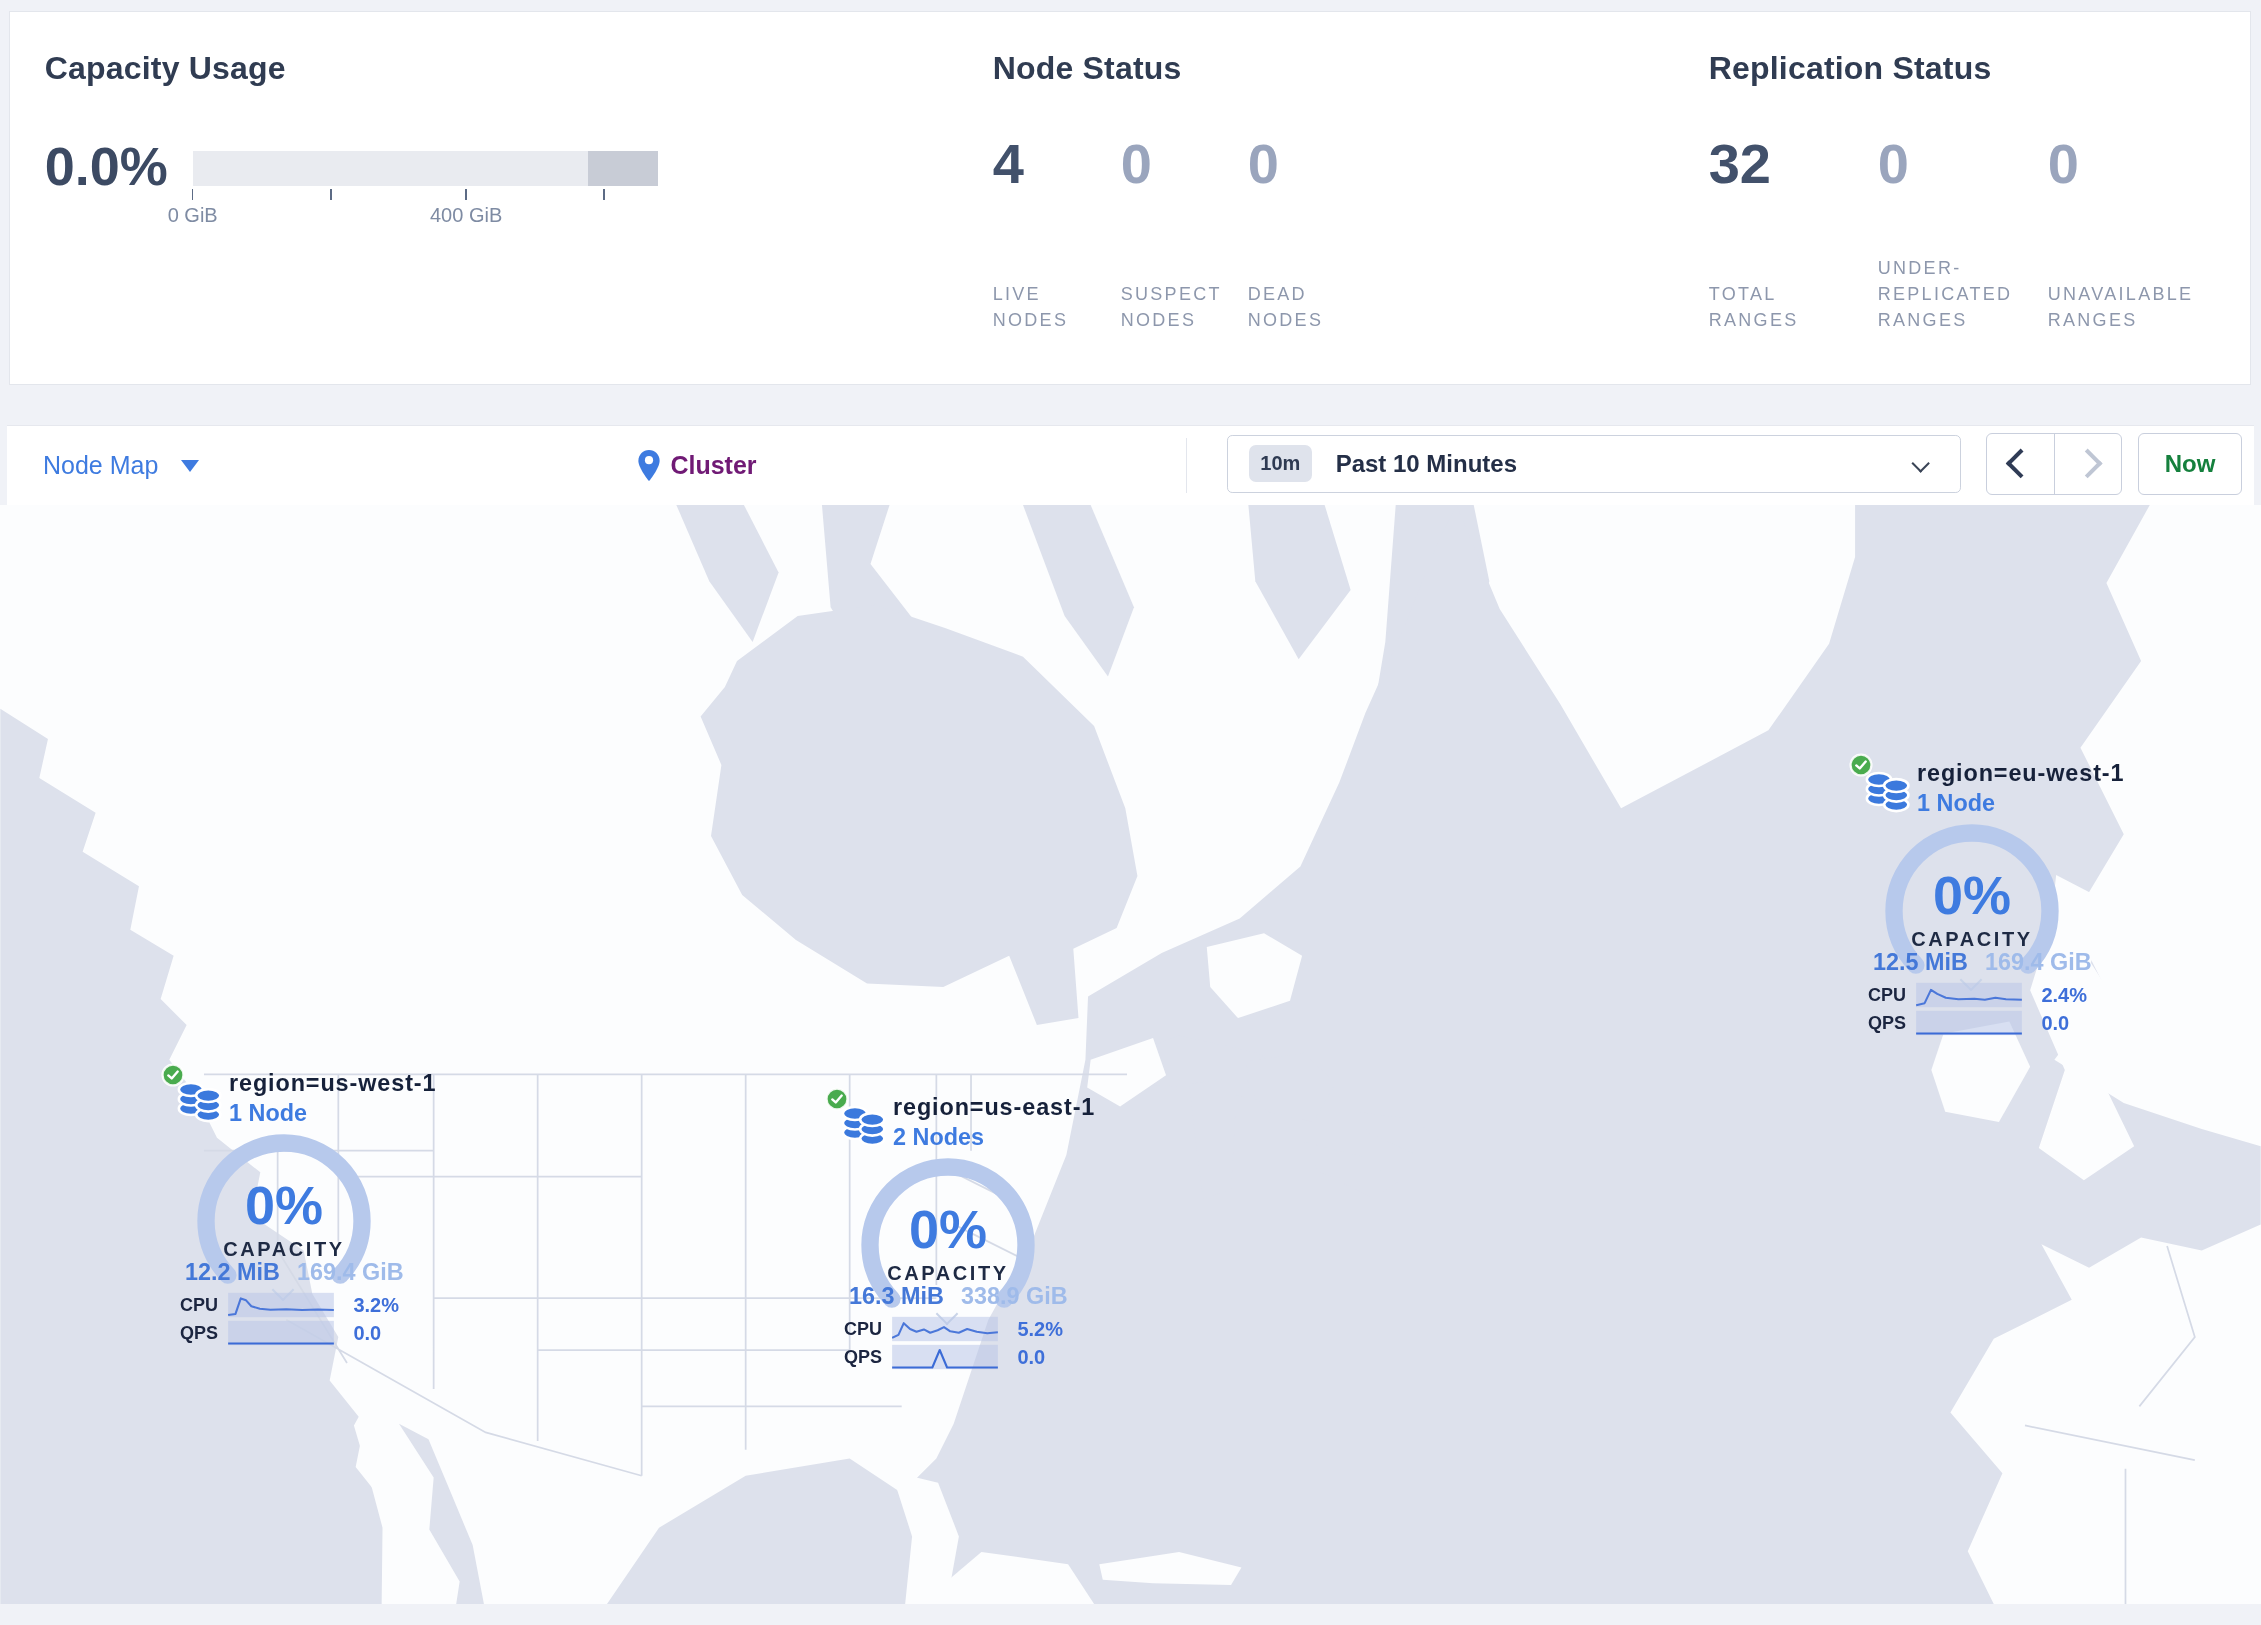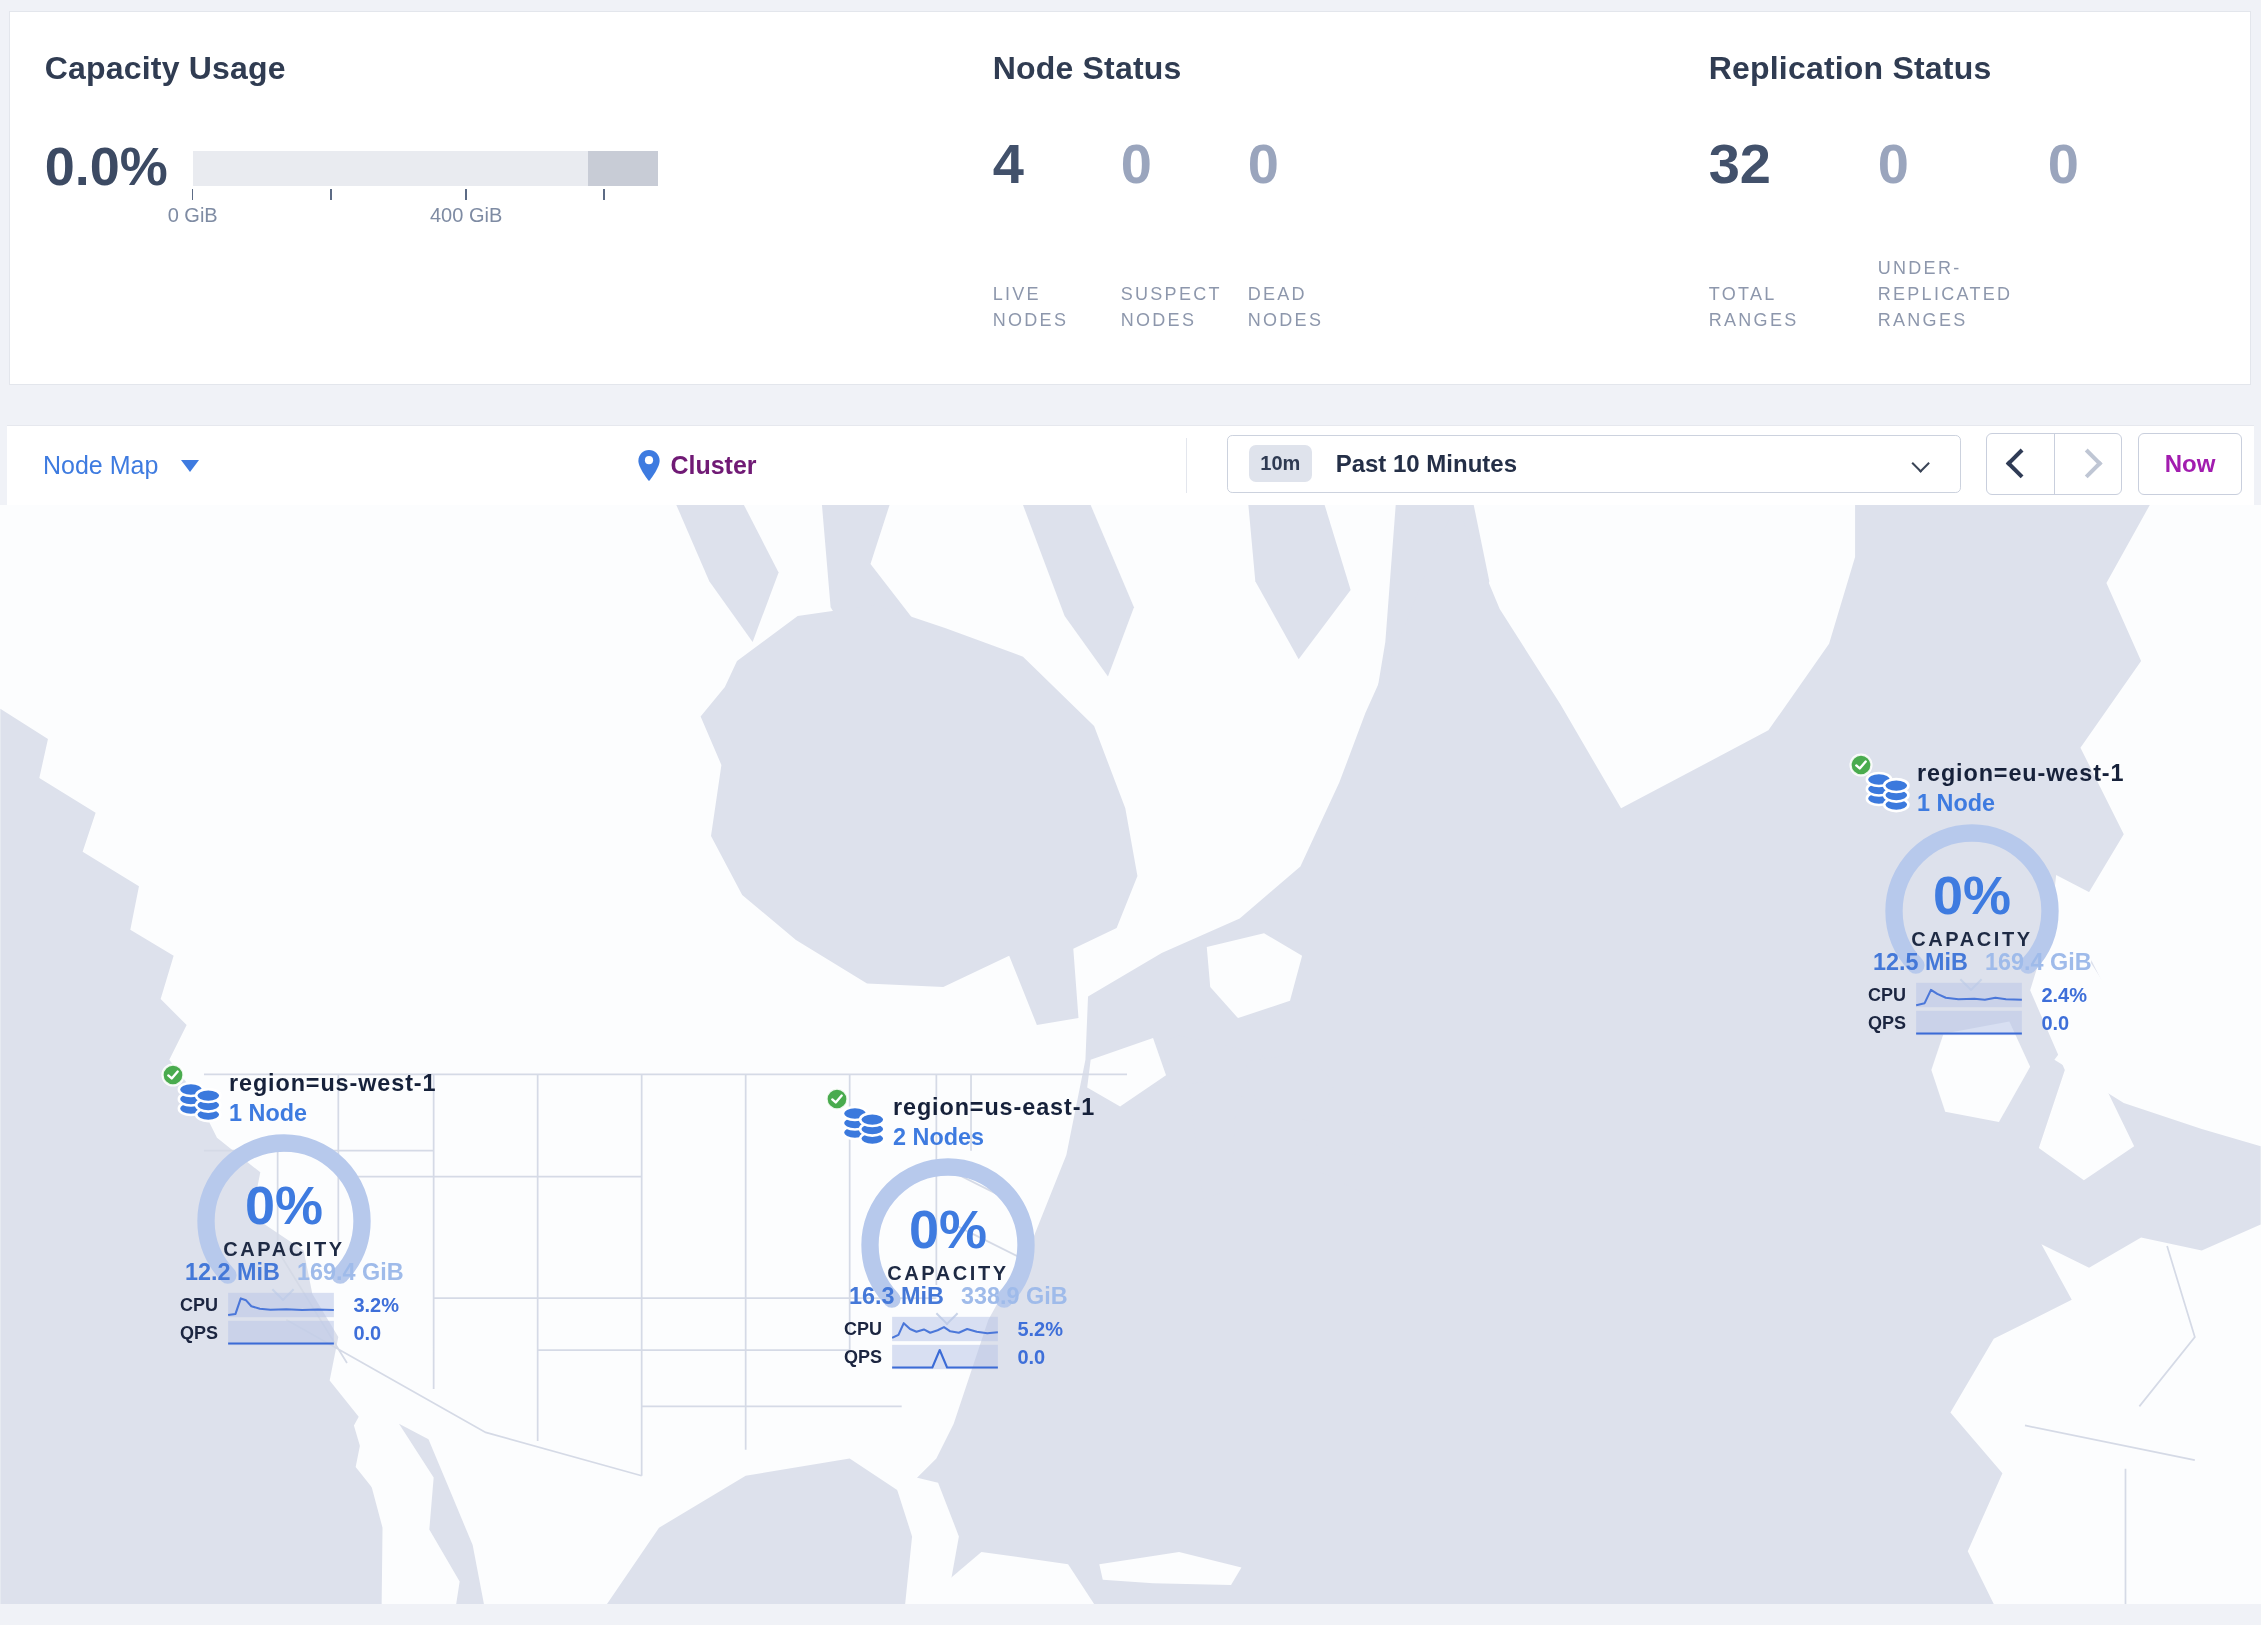--- a/index.html
+++ b/index.html
@@ -45,21 +45,21 @@
   .chev{display:inline-block;width:11.3px;height:11.3px;border-right:2.6px solid #3a4456;border-bottom:2.6px solid #3a4456;transform:rotate(45deg);}
   .time-box .chev{position:absolute;right:33px;top:21px;}
   .arrow-box{position:absolute;left:1979px;top:7px;width:136px;height:62px;border:1.7px solid #c9cfdd;border-radius:6px;
     box-sizing:border-box;display:flex;background:#fff;}
   .arrow-half{flex:1;display:flex;align-items:center;justify-content:center;cursor:pointer;}
   .arrow-half + .arrow-half{border-left:0.9px solid #c9cfdd;}
   .chev-big{width:17.3px;height:17.3px;}
   .chev-left{border-left:4.3px solid #2f3b55;border-bottom:4.3px solid #2f3b55;transform:rotate(45deg);}
   .chev-right{border-right:4.3px solid #bfc6d4;border-top:4.3px solid #bfc6d4;transform:rotate(45deg);}
   .now-btn{position:absolute;left:2131px;top:7px;width:104px;height:62px;border:1.7px solid #c9cfdd;border-radius:6px;
-    box-sizing:border-box;display:flex;align-items:center;justify-content:center;font-size:24px;font-weight:600;color:#a21caf;background:#fff;cursor:pointer;}
+    box-sizing:border-box;display:flex;align-items:center;justify-content:center;font-size:24px;font-weight:600;color:#15803d;background:#fff;cursor:pointer;}
 
   
   .map{position:absolute;left:0;top:505px;width:2261px;height:1099px;background:#fcfdfe;overflow:hidden;}
   .map svg.world{position:absolute;left:0;top:0;}
   .bottom-strip{position:absolute;left:0;top:1605px;width:2261px;height:21px;background:#f0f2f7;}
 
   
   .marker{position:absolute;width:0;height:0;}
   .marker>*{position:absolute;}
   .mk-check{left:-123px;top:-158px;width:24px;height:24px;}
@@ -135,20 +135,23 @@
           </div>
       </div>
       <div class="stat-col" style="width:170px;">
         <div class="big-val dim">0</div>
         <div class="lblbox">
             <span class="stat-label" style="width:147px;">UNDER-REPLICATED RANGES</span>
           </div>
       </div>
       <div class="stat-col" style="width:173px;">
         <div class="big-val dim">0</div>
+        <div class="lblbox">
+            <span class="stat-label" style="width:156px;">UNAVAILABLE RANGES</span>
+          </div>
       </div>
     </div>
   </div>
 
   <div class="toolbar">
     <div class="view-select">
       <span class="view-select-label">Node Map</span>
       <span class="caret-down"></span>
     </div>
     <div class="breadcrumb">

